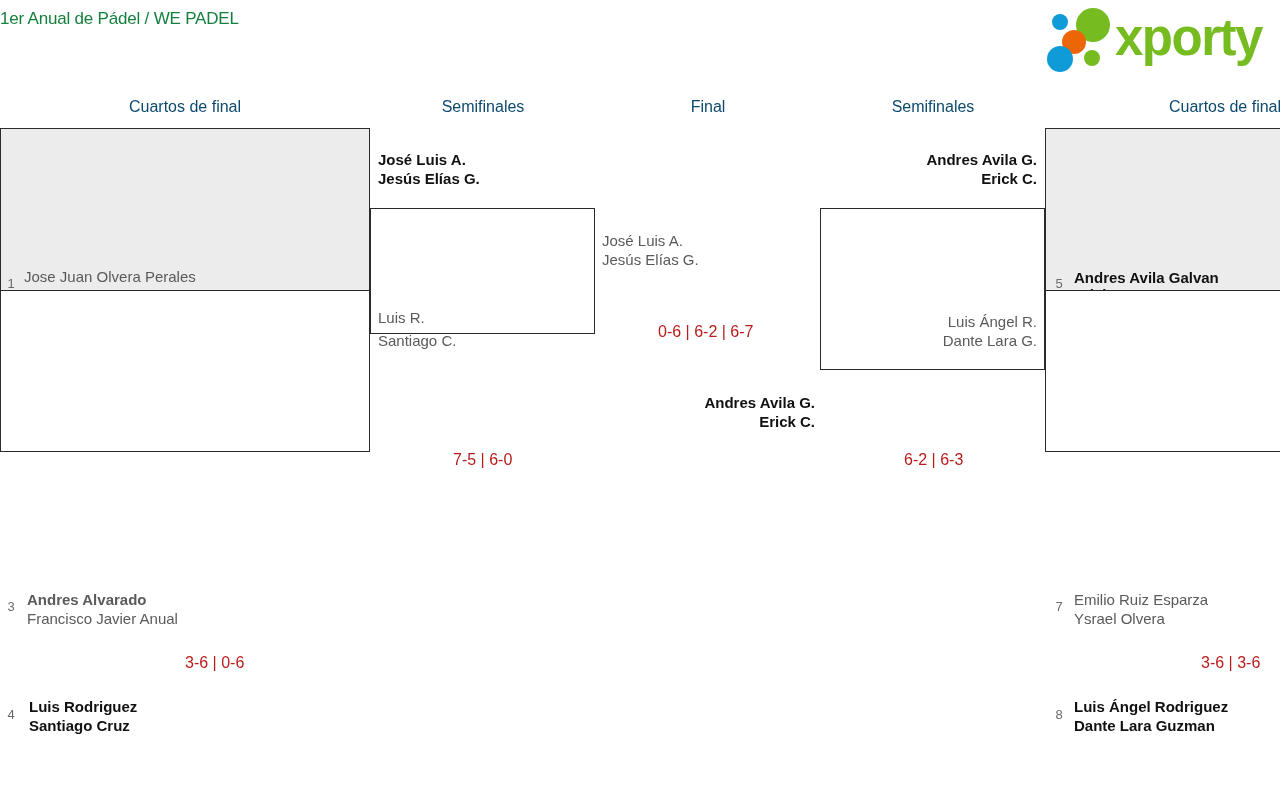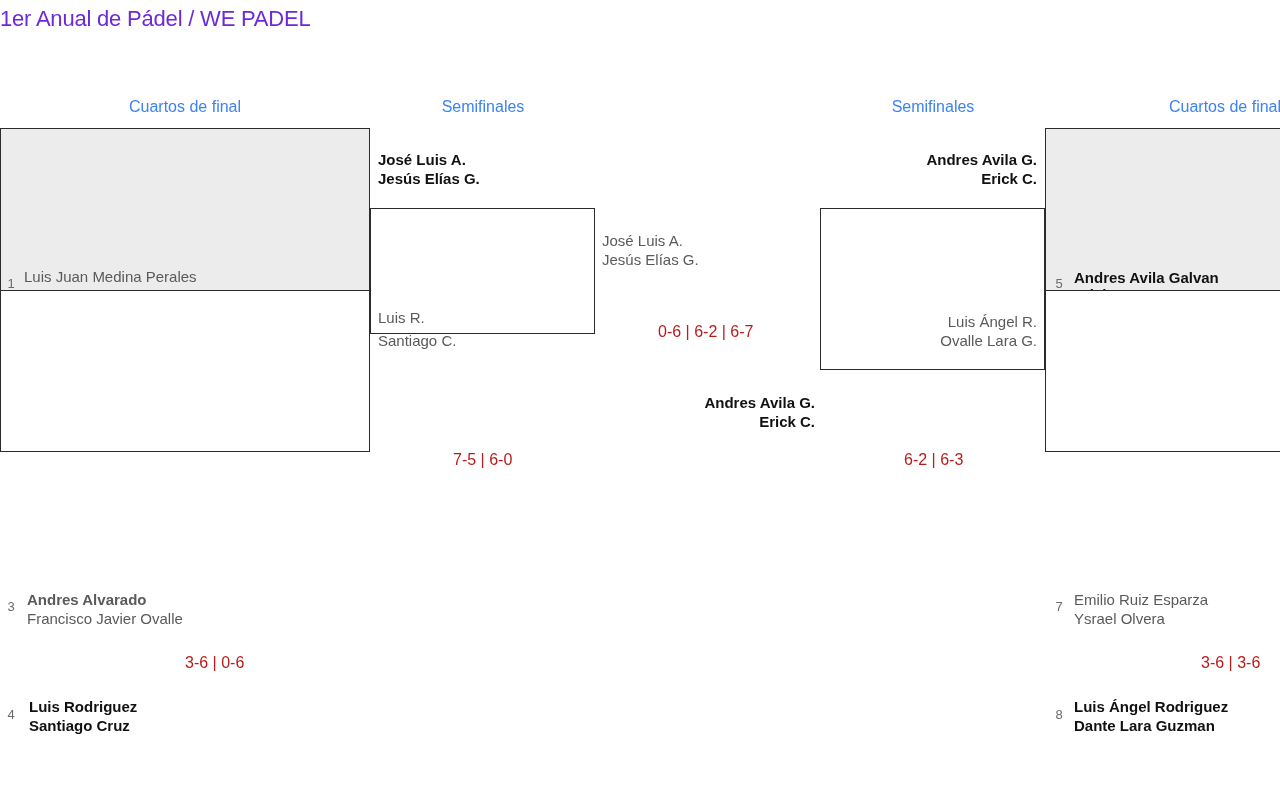--- a/index.html
+++ b/index.html
@@ -7,42 +7,42 @@
     width: 1280px; height: 796px;
     background: #ffffff;
     font-family: "Liberation Sans", sans-serif;
     overflow: hidden;
   }
   #root { position: relative; width: 1280px; height: 796px; }
 
   
   .tournament-title {
     position: absolute; left: 0; top: 2px;
-    font-size: 22px; line-height: 33px;
-    color: #6d28d9; font-weight: 400;
+    font-size: 17px; line-height: 33px;
+    color: #15803d; font-weight: 400;
     letter-spacing: -0.2px;
     white-space: pre-line;
   }
   .logo {
     position: absolute; right: 0px; top: 4px;
     width: 240px; height: 66px;
   }
   .logo-word {
     position: absolute; left: 75px; top: 6px;
     font-size: 51px; line-height: 56px;
     font-weight: 700; color: #76bc21;
     letter-spacing: -1.5px;
   }
   .dot { position: absolute; border-radius: 50%; }
 
   
   .round-header {
     position: absolute; top: 96px;
     font-size: 16px; line-height: 22px;
-    color: #3b82f6; text-align: center;
+    color: #0c4a6e; text-align: center;
     white-space: nowrap;
   }
 
   
   .match-box {
     position: absolute;
     border: 1px solid #2b2b2b;
     background: #ffffff;
   }
   .match-box.shaded { background: #ececec; }
@@ -76,40 +76,49 @@
   .float-team.winner { color: #111111; font-weight: 700; }
   .float-team.align-right { text-align: right; }
 </style>
 </head>
 <body>
 
 <div id="root">
 
   <div class="tournament-title"><span>1er Anual de Pádel / WE PADEL</span><br></div>
 
+  <div class="logo">
+    <span class="dot" style="left:12px; top:10px; width:16px; height:16px; background:#0f9bd7;"></span>
+    <span class="dot" style="left:36px; top:4px; width:34px; height:34px; background:#76bc21;"></span>
+    <span class="dot" style="left:22px; top:26px; width:24px; height:24px; background:#ec6608;"></span>
+    <span class="dot" style="left:7px; top:42px; width:26px; height:26px; background:#0f9bd7;"></span>
+    <span class="dot" style="left:44px; top:46px; width:16px; height:16px; background:#76bc21;"></span>
+    <span class="logo-word">xporty</span>
+  </div>
 
   <div class="round-header" style="left:60px; width:250px;">Cuartos de final</div>
   <div class="round-header" style="left:358px; width:250px;">Semifinales</div>
+  <div class="round-header" style="left:583px; width:250px;">Final</div>
   <div class="round-header" style="left:808px; width:250px;">Semifinales</div>
   <div class="round-header" style="left:1100px; width:250px;">Cuartos de final</div>
 
   <div class="match-box shaded" style="left:0px; top:128px; width:370px; height:163px;">
     <span class="seed" style="left:0px; top:147px;">1</span>
-    <span class="team" style="left:23px; top:138px;">Luis Juan Medina Perales</span>
+    <span class="team" style="left:23px; top:138px;">Jose Juan Olvera Perales</span>
     <span class="team" style="left:23px; top:157px;">Christian Garcia</span>
     <span class="score" style="left:137px; top:200px;">7-5 | 6-7 | 6-7</span>
     <span class="seed" style="left:0px; top:254px;">2</span>
     <span class="team winner" style="left:26px; top:244px;">José Luis Alanís Bañuelos</span>
     <span class="team winner" style="left:26px; top:263px;">Jesús Elías González Ovalle</span>
   </div>
 
   <div class="match-box" style="left:0px; top:290px; width:370px; height:162px;">
     <span class="seed" style="left:0px; top:308px;">3</span>
     <span class="team" style="left:26px; top:299px;font-weight:bold;">Andres Alvarado</span>
-    <span class="team" style="left:26px; top:318px;">Francisco Javier Ovalle</span>
+    <span class="team" style="left:26px; top:318px;">Francisco Javier Anual</span>
     <span class="score" style="left:152px; top:362px;margin-left:32px;">3-6 | 0-6</span>
     <span class="seed" style="left:0px; top:416px;">4</span>
     <span class="team winner" style="left:28px; top:406px;">Luis Rodriguez</span>
     <span class="team winner" style="left:28px; top:425px;">Santiago Cruz</span>
   </div>
 
   <div class="match-box" style="left:370px; top:208px; width:225px; height:126px;">
     <span class="score" style="left:82px; top:241px;">7-5 | 6-0</span>
   </div>
   <span class="float-team winner" style="left:378px; top:150px;">José Luis A.</span>
@@ -122,21 +131,21 @@
   <span class="score" style="left:658px; top:322px;">0-6 | 6-2 | 6-7</span>
   <span class="float-team winner align-right" style="left:615px; width:200px; top:393px;">Andres Avila G.</span>
   <span class="float-team winner align-right" style="left:615px; width:200px; top:412px;">Erick C.</span>
 
   <div class="match-box" style="left:820px; top:208px; width:225px; height:162px;">
     <span class="score" style="left:83px; top:241px;">6-2 | 6-3</span>
   </div>
   <span class="float-team winner align-right" style="left:837px; width:200px; top:150px;">Andres Avila G.</span>
   <span class="float-team winner align-right" style="left:837px; width:200px; top:169px;">Erick C.</span>
   <span class="float-team align-right" style="left:837px; width:200px; top:312px;">Luis Ángel R.</span>
-  <span class="float-team align-right" style="left:837px; width:200px; top:331px;">Ovalle Lara G.</span>
+  <span class="float-team align-right" style="left:837px; width:200px; top:331px;">Dante Lara G.</span>
 
   <div class="match-box shaded" style="left:1045px; top:128px; width:370px; height:163px;">
     <span class="seed" style="left:3px; top:147px;">5</span>
     <span class="team winner" style="left:28px; top:139px;">Andres Avila Galvan</span>
     <span class="team winner" style="left:28px; top:156px;">Erick Cavazos</span>
     <span class="score" style="left:155px; top:200px;">6-2 | 6-3</span>
     <span class="seed" style="left:3px; top:254px;">6</span>
     <span class="team" style="left:28px; top:244px;">Roberto Alejandro Soto Díaz</span>
     <span class="team" style="left:28px; top:263px;">Christian Gzz</span>
   </div>

